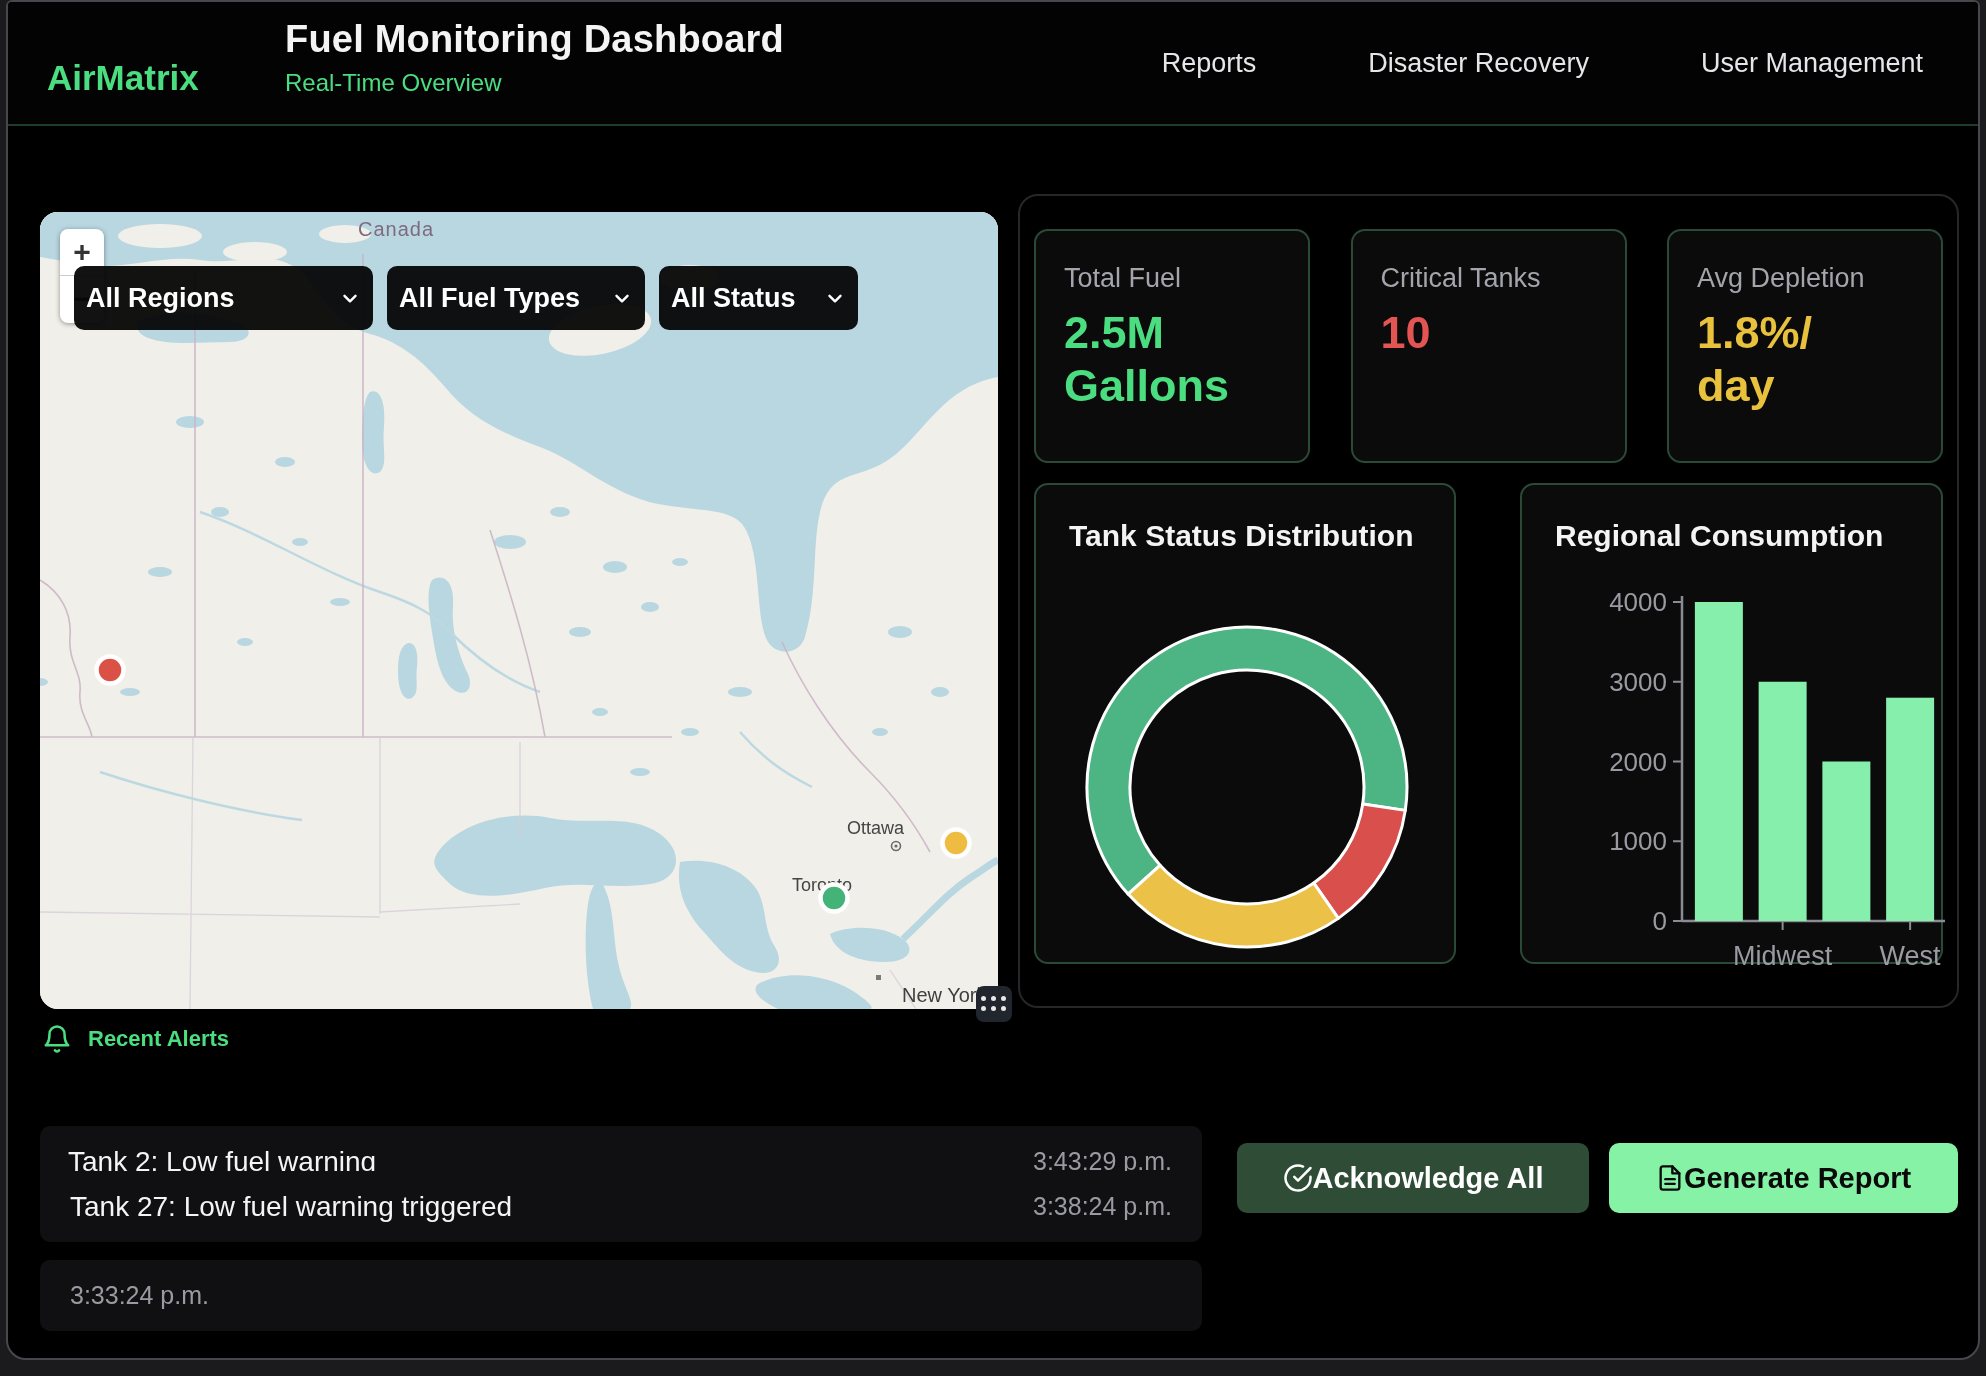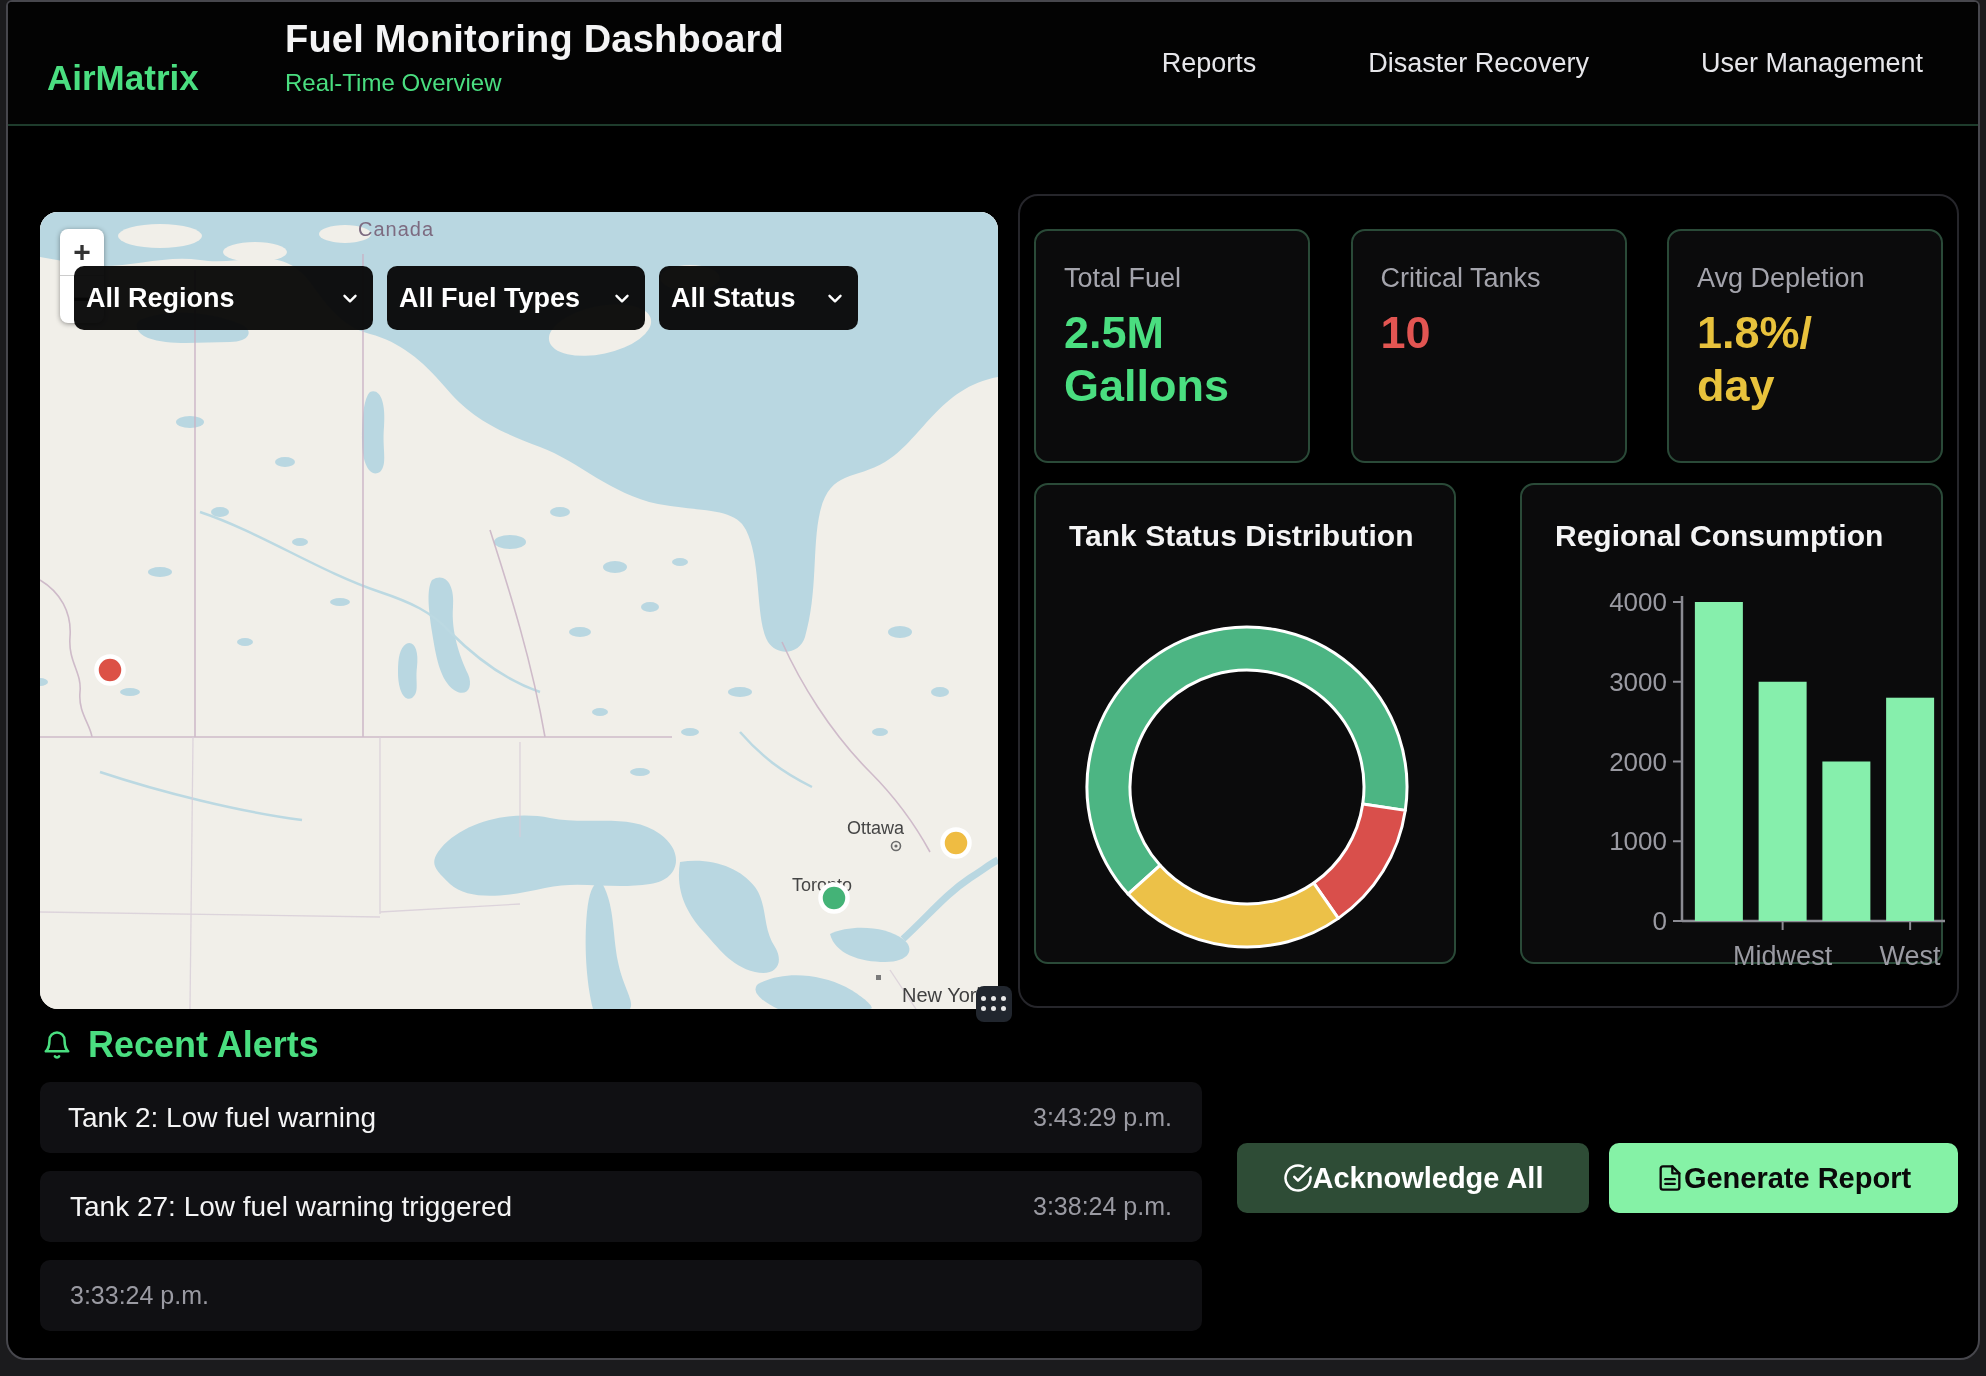--- a/index.html
+++ b/index.html
@@ -50,27 +50,27 @@
   .v-green { color:#4ade80; } .v-red { color:#e25552; } .v-yellow { color:#e8c23c; }
 
   .charts-row { margin-top:20px; display:flex; justify-content:space-between; }
   .chart-card { height:481px; background:#0b0b0c; border:2px solid #2a4a38; border-radius:14px; position:relative; }
   .chart-card.donut { width:422px; } .chart-card.bars { width:423px; }
   .chart-title { position:absolute; left:33px; top:34px; font-size:30px; font-weight:700; color:#f4f4f5; }
   .chart-card svg { position:absolute; left:0; top:0; }
 
   
   .alerts-heading { position:absolute; left:34px; top:898px; display:flex; align-items:center; gap:16px; }
-  .alerts-heading .txt { font-size:36px; font-weight:700; color:#4ade80; }
+  .alerts-heading .txt { font-size:22px; font-weight:700; color:#4ade80; }
   .alert-row { position:absolute; left:32px; width:1162px; height:71px; background:#101013;
                border-radius:10px; display:flex; align-items:center; justify-content:space-between;
                padding:0 30px; }
   .alert-row .a-text { font-size:28px; color:#f4f4f5; }
   .alert-row .a-time { font-size:25px; color:#9a9aa2; }
-  .row1 { top:956px;padding-left:28px; } .row2 { top:1045px; } .row3 { top:1134px; }
+  .row1 { top:1000px;padding-left:28px; } .row2 { top:1045px; } .row3 { top:1134px; }
 
   
   .btn { position:absolute; top:1017px; height:70px; border-radius:10px; display:flex;
          align-items:center; justify-content:center; gap:0; cursor:pointer; border:none; }
   .btn-ack { left:1229px; width:352px; background:#2e4c36; color:#fff; font-size:29px; font-weight:600; }
   .btn-gen { left:1601px; width:349px; background:#85f2a6; color:#0a0a0a; font-size:29px; font-weight:700; }
 
   
   text { font-family:"Liberation Sans", sans-serif; }
 </style>

